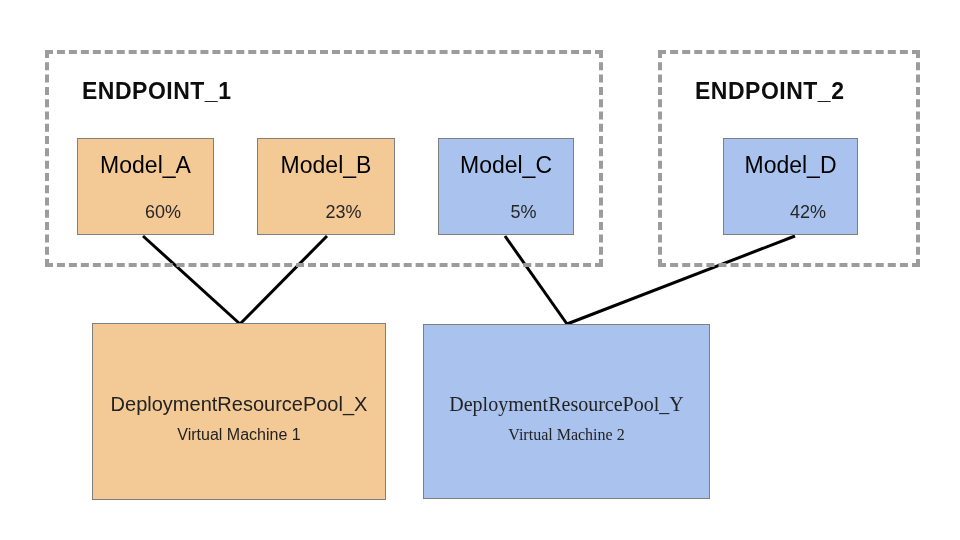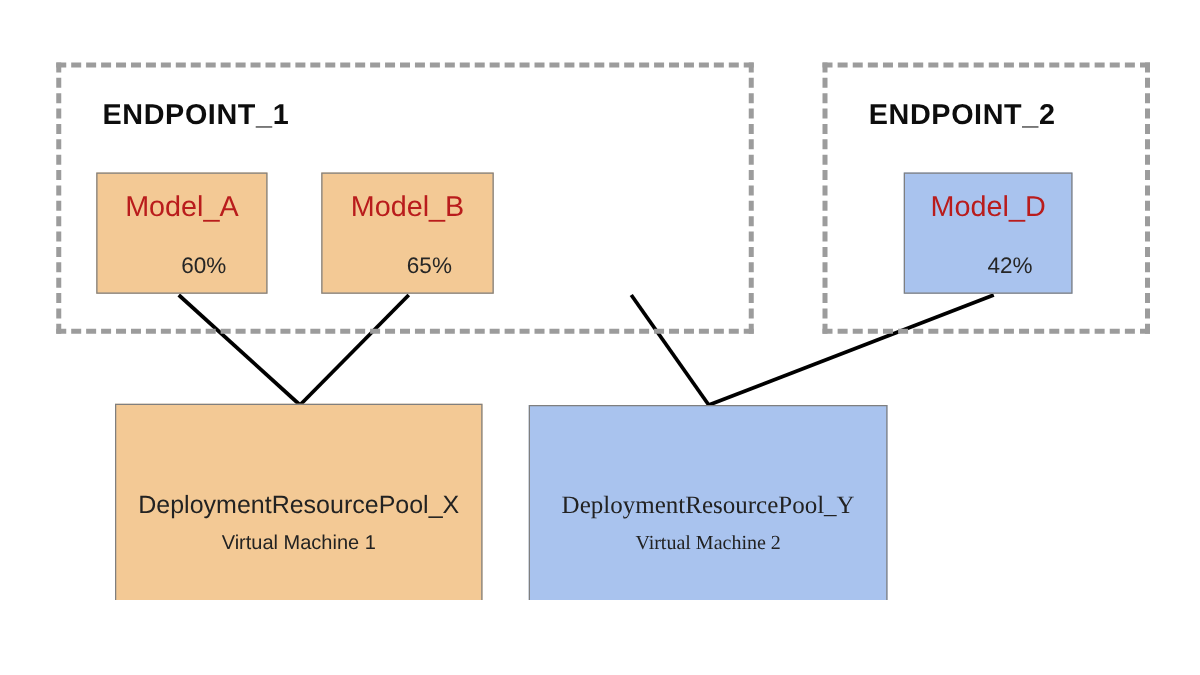--- a/index.html
+++ b/index.html
@@ -4,21 +4,21 @@
 <style>
   * { margin: 0; padding: 0; box-sizing: border-box; }
   html, body { background: #ffffff; }
   body {
     font-family: "Liberation Sans", "DejaVu Sans", sans-serif;
     color: #212121;
   }
   .canvas {
     position: relative;
     width: 960px;
-    height: 480px;
+    height: 540px;
     background: #ffffff;
     overflow: hidden;
   }
   .connectors {
     position: absolute;
     left: 0; top: 0;
     width: 960px; height: 540px;
     pointer-events: none;
   }
   .endpoint {
@@ -43,21 +43,21 @@
     height: 97px;
     border: 1px solid #7f7f7f;
     display: flex;
     flex-direction: column;
     align-items: center;
     justify-content: space-between;
     padding: 13px 8px 11px 8px;
   }
   .model-box .model-name {
     font-size: 23px;
-    color: #b91c1c;
+    color: #000000;
     white-space: nowrap;
   }
   .model-box .model-traffic {
     font-size: 18px;
     color: #262626;
     white-space: nowrap;
     margin-left: 35px;
   }
   .fill-orange { background: #f3c995; }
   .fill-blue   { background: #a9c3ee; }
@@ -103,23 +103,27 @@
   <div class="endpoint ep1">
     <div class="ep-label">ENDPOINT_1</div>
 
     <div class="model-box model-a fill-orange">
       <span class="model-name">Model_A</span>
       <span class="model-traffic">60%</span>
     </div>
 
     <div class="model-box model-b fill-orange">
       <span class="model-name">Model_B</span>
-      <span class="model-traffic">65%</span>
+      <span class="model-traffic">23%</span>
     </div>
 
+    <div class="model-box model-c fill-blue">
+      <span class="model-name">Model_C</span>
+      <span class="model-traffic">5%</span>
+    </div>
   </div>
 
   <div class="endpoint ep2">
     <div class="ep-label">ENDPOINT_2</div>
 
     <div class="model-box model-d fill-blue">
       <span class="model-name">Model_D</span>
       <span class="model-traffic">42%</span>
     </div>
   </div>

